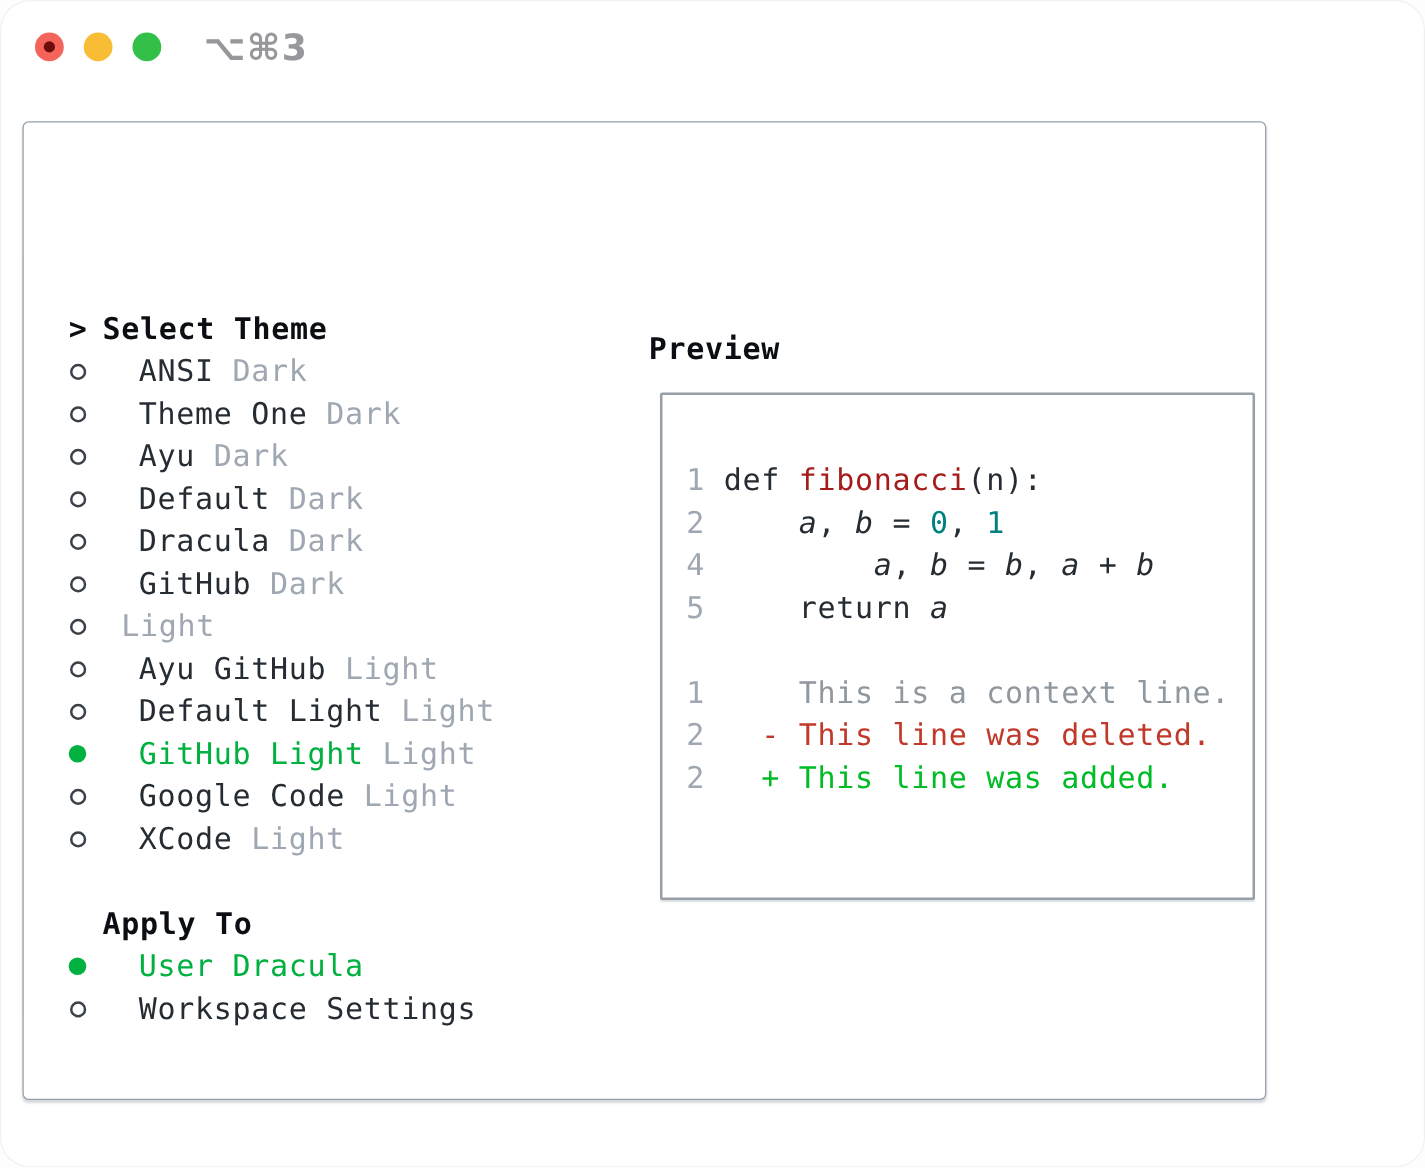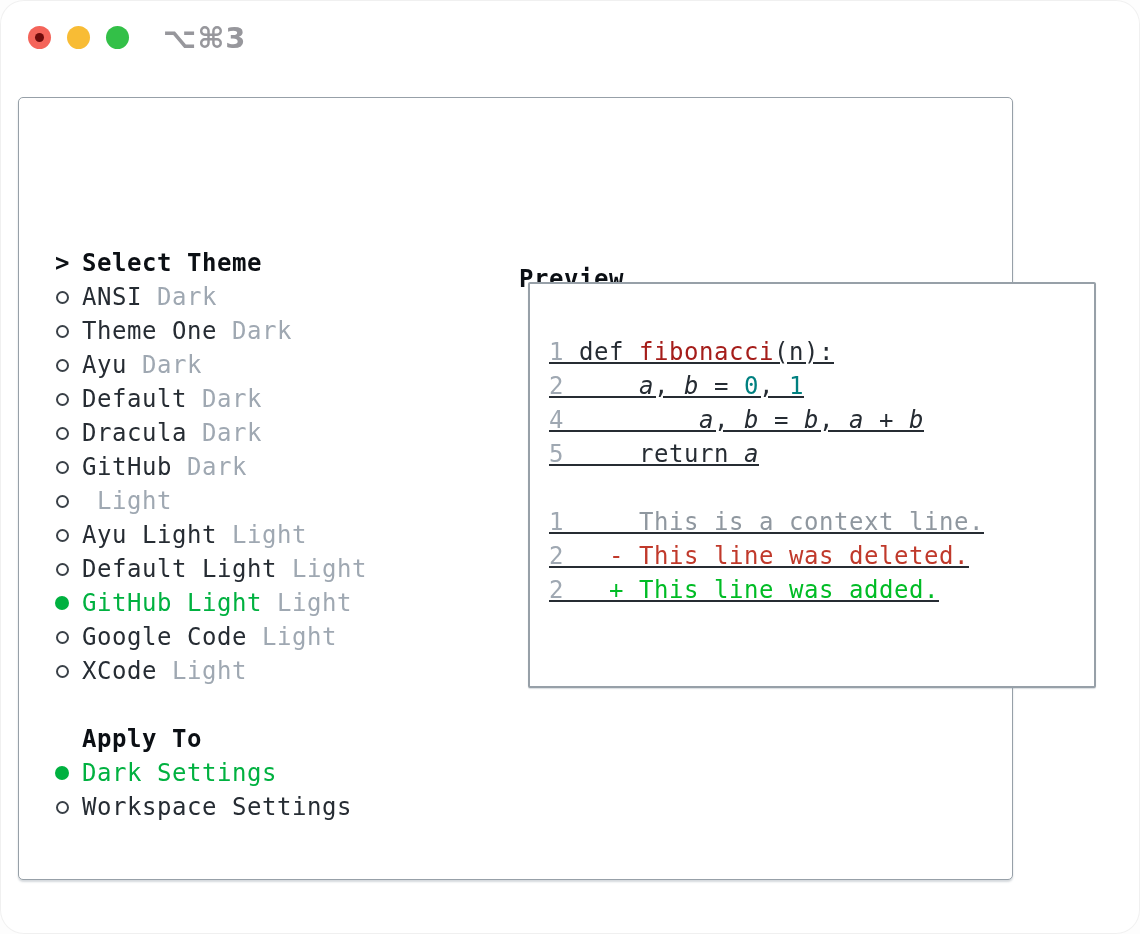--- a/index.html
+++ b/index.html
@@ -51,41 +51,40 @@
   .left-col { position: absolute; left: 33px; top: 148px; width: 460px; }
   .row { display: flex; align-items: center; height: 34px; white-space: pre; }
   .marker { width: 30px; flex: 0 0 30px; display: flex; align-items: center; }
   .caret { font-weight: bold; color: #0b0f14; padding-left: 3px; }
   .hdr { font-weight: bold; color: #0b0f14; }
   .radio {
     width: 13px; height: 13px; border-radius: 50%;
     border: 2px solid #3a4148; margin-left: 4px;
   }
   .radio.on { width: 14px; height: 14px; border: none; background: var(--green); margin-left: 3px; }
-  .t-name { color: var(--text); }
+  .t-name { color: var(--text); margin-left: 29px; }
   .t-name.sel { color: var(--green); }
   .t-variant { color: var(--muted); margin-left: 15px; }
   .spacer { height: 34px; }
   .help { margin-left: 3px; margin-top: 34px; color: var(--muted); }
   .help div { height: 34px; line-height: 34px; white-space: pre; }
 
   
   .preview-title {
     position: absolute; left: 500px; top: 164px; height: 34px;
     font-weight: bold; color: #0b0f14;
   }
   .preview-box {
-    position: absolute; left: 509px; top: 184px;
-    width: 568px; height: 406px;
+    position: absolute; left: 509px; top: 216px;
+    width: 476px; height: 406px;
     border: 2px solid var(--border);
     border-radius: 2px;
     background: #fff;
     box-shadow: 0 1px 1px rgba(150,160,170,0.35);
     overflow: hidden;
-    text-decoration: underline;
   }
   .code { padding: 17px 0 0 19px; }
   .code-line { height: 34px; line-height: 34px; white-space: pre; }
 
   .plain   { color: var(--text); }
   .lineno  { color: var(--muted); }
   .fn      { color: var(--fn-red); }
   .num     { color: var(--teal); }
   .builtin { color: var(--blue); }
   .var     { color: var(--text); font-style: italic; }
@@ -116,36 +115,36 @@
       </div>
 
       <div id="theme-list">
           <div class="row"><span class="marker"><span class="radio"></span></span><span class="t-name">ANSI</span><span class="t-variant">Dark</span></div>
           <div class="row"><span class="marker"><span class="radio"></span></span><span class="t-name">Theme One</span><span class="t-variant">Dark</span></div>
           <div class="row"><span class="marker"><span class="radio"></span></span><span class="t-name">Ayu</span><span class="t-variant">Dark</span></div>
           <div class="row"><span class="marker"><span class="radio"></span></span><span class="t-name">Default</span><span class="t-variant">Dark</span></div>
           <div class="row"><span class="marker"><span class="radio"></span></span><span class="t-name">Dracula</span><span class="t-variant">Dark</span></div>
           <div class="row"><span class="marker"><span class="radio"></span></span><span class="t-name">GitHub</span><span class="t-variant">Dark</span></div>
           <div class="row"><span class="marker"><span class="radio"></span></span><span class="t-variant">Light</span></div>
-          <div class="row"><span class="marker"><span class="radio"></span></span><span class="t-name">Ayu Light</span><span class="t-variant">Light</span></div>
+          <div class="row"><span class="marker"><span class="radio"></span></span><span class="t-name">Ayu GitHub</span><span class="t-variant">Light</span></div>
           <div class="row"><span class="marker"><span class="radio"></span></span><span class="t-name">Default Light</span><span class="t-variant">Light</span></div>
           <div class="row"><span class="marker"><span class="radio on"></span></span><span class="t-name sel">GitHub Light</span><span class="t-variant">Light</span></div>
           <div class="row"><span class="marker"><span class="radio"></span></span><span class="t-name">Google Code</span><span class="t-variant">Light</span></div>
           <div class="row"><span class="marker"><span class="radio"></span></span><span class="t-name">XCode</span><span class="t-variant">Light</span></div>
         </div>
 
       <div class="spacer"></div>
 
       <div class="row">
         <span class="marker"></span>
         <span class="hdr">Apply To</span>
       </div>
 
       <div id="apply-list">
-          <div class="row"><span class="marker"><span class="radio on"></span></span><span class="t-name sel">Dark Settings</span></div>
+          <div class="row"><span class="marker"><span class="radio on"></span></span><span class="t-name sel">User Dracula</span></div>
           <div class="row"><span class="marker"><span class="radio"></span></span><span class="t-name">Workspace Settings</span></div>
         </div>
 
     </div>
 
     <div class="preview-title mono">Preview</div>
 
     <div class="preview-box">
       <div id="code" class="code mono">
           <div class="code-line"></div>

